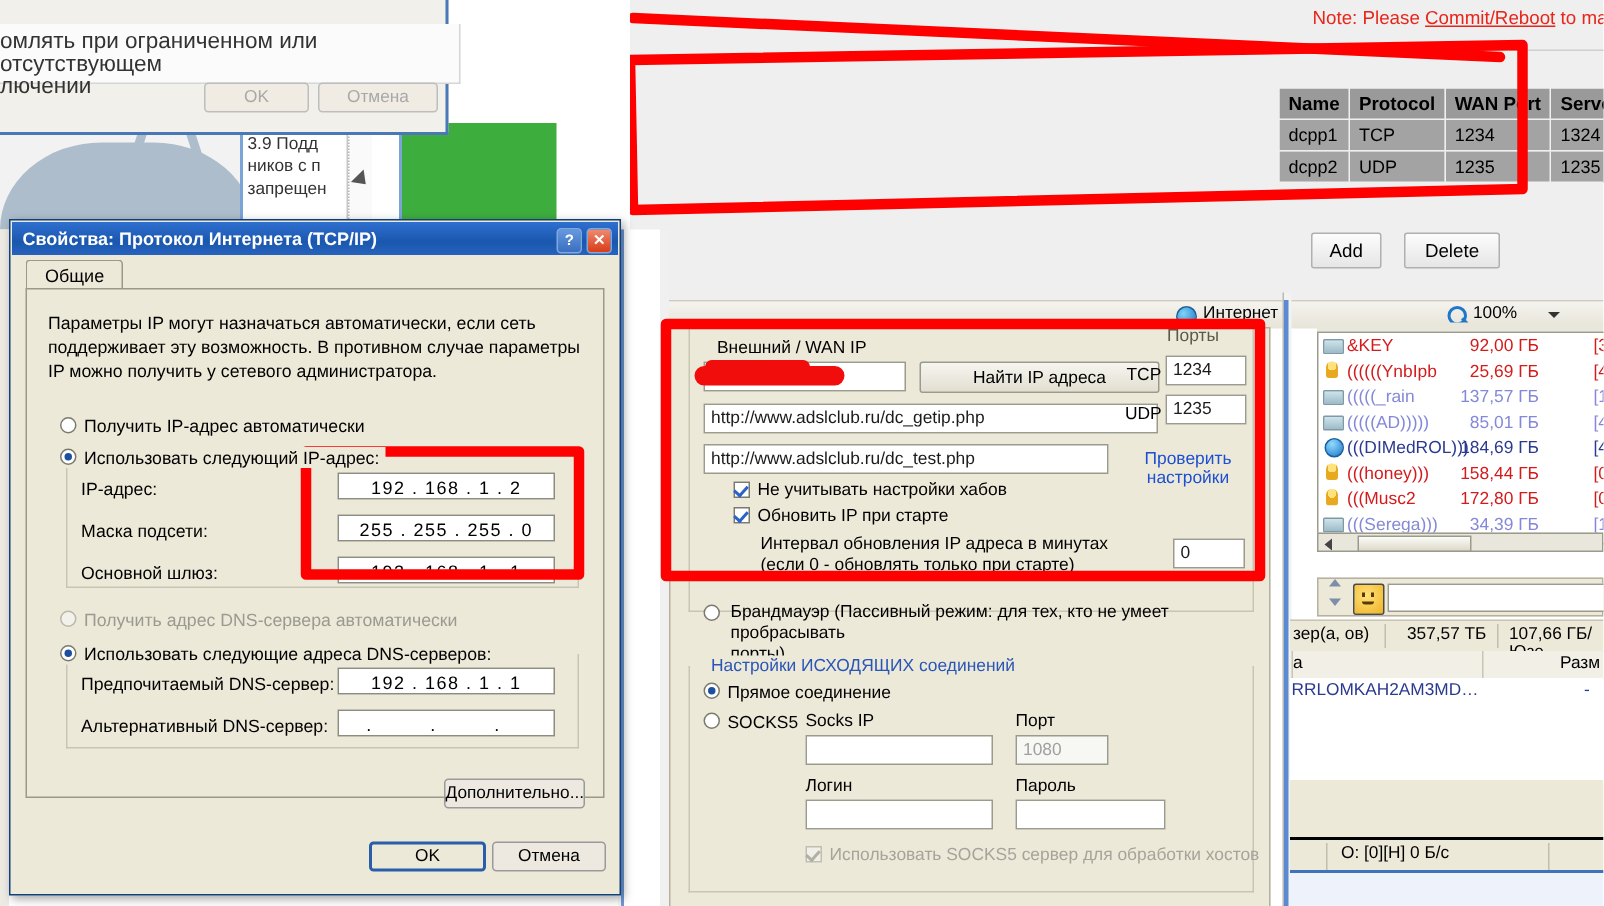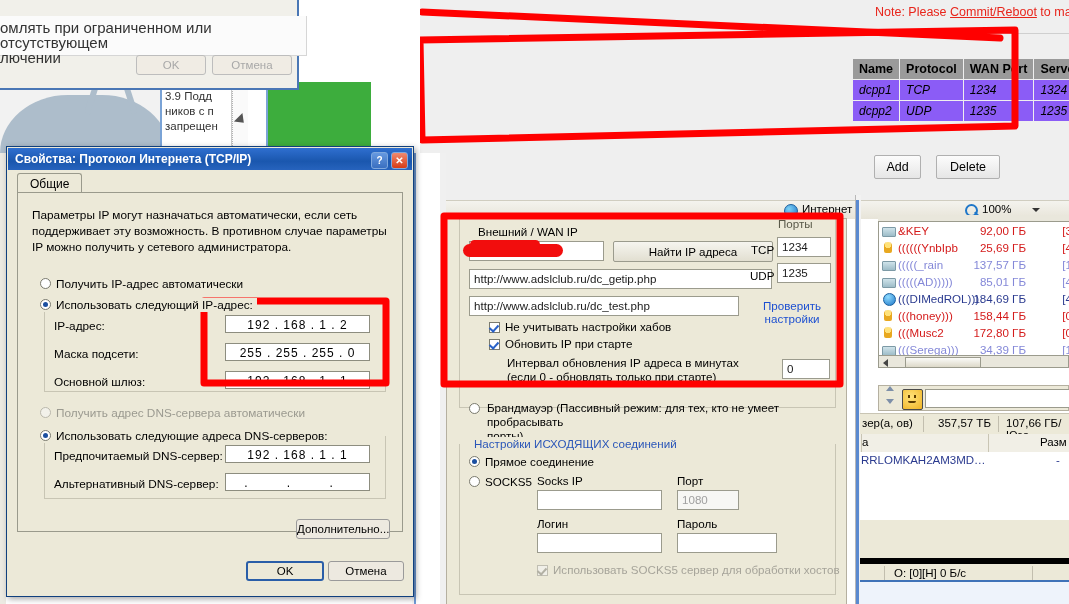--- a/index.html
+++ b/index.html
@@ -28,22 +28,22 @@
   #fw-table{
     left:432px;top:58px;border-collapse:collapse;
     font-size:12px;
   }
   #fw-table th{
     background:#9a9a9a;color:#000;font-weight:bold;
     text-align:left;padding:3px 6px;border:1px solid #efefef;
     white-space:nowrap;font-size:12.5px;
   }
   #fw-table td{
-    background:#8b5cf6;color:#000;padding:3px 6px;
-    border:1px solid #efefef;white-space:nowrap;font-style:italic;
+    background:#a3a3a3;color:#000;padding:3px 6px;
+    border:1px solid #efefef;white-space:nowrap;
   }
   .web-btn{
     position:absolute;
     background:linear-gradient(#fcfcfc,#e6e6e6);
     border:1px solid #b0b0b0;border-radius:2px;
     font-size:12.5px;font-family:"Liberation Sans",sans-serif;
     color:#000;padding:4px 0;text-align:center;cursor:pointer;
   }
   #btn-add{left:874px;top:155px;width:45px;}
   #btn-del{left:936px;top:155px;width:62px;}
@@ -266,21 +266,21 @@
   #spin .up{top:3px;border-bottom:5px solid #7d8fa8;}
   #spin .dn{top:16px;border-top:5px solid #7d8fa8;}
 
   #statline{left:860px;top:413px;width:209px;height:20px;background:#ece9d8;border-top:1px solid #c9c5b4;border-bottom:1px solid #c9c5b4;font-size:11.5px;}
   .statcell{position:absolute;top:3px;}
   .statdiv{position:absolute;top:2px;width:1px;height:16px;background:#c2beae;}
 
   #tlhead{left:860px;top:434px;width:209px;height:18px;background:#f1efe6;border-bottom:1px solid #c9c5b4;font-size:11.5px;}
   #tlbody{left:860px;top:452px;width:209px;height:68px;background:#fff;font-size:11.5px;}
   #tlbody2{left:860px;top:520px;width:209px;height:38px;background:#ece9d8;}
-  #botstatus{left:860px;top:558px;width:209px;height:22px;background:#ece9d8;border-top:6px solid #000000;font-size:11.5px;}
+  #botstatus{left:860px;top:558px;width:209px;height:22px;background:#ece9d8;border-top:2px solid #000000;font-size:11.5px;}
   #botstatus .sdiv{position:absolute;top:2px;width:1px;height:18px;background:#c2beae;}
   #bluestrip{left:860px;top:580px;width:209px;height:24px;background:#eef3fb;border-top:2px solid #3f72b8;}
 
   #rightedge{left:855px;top:195px;width:5px;height:409px;background:#f2f2f2;border-left:1px solid #b8b8b8;}
   #leftedgebar{left:856px;top:200px;width:3px;height:404px;background:#5b8ad0;}
 
   
   .marker{position:absolute;pointer-events:none;}
   #mk1{left:420px;top:0px;width:600px;height:145px;}
   #mk2{left:198px;top:295px;width:195px;height:95px;}

